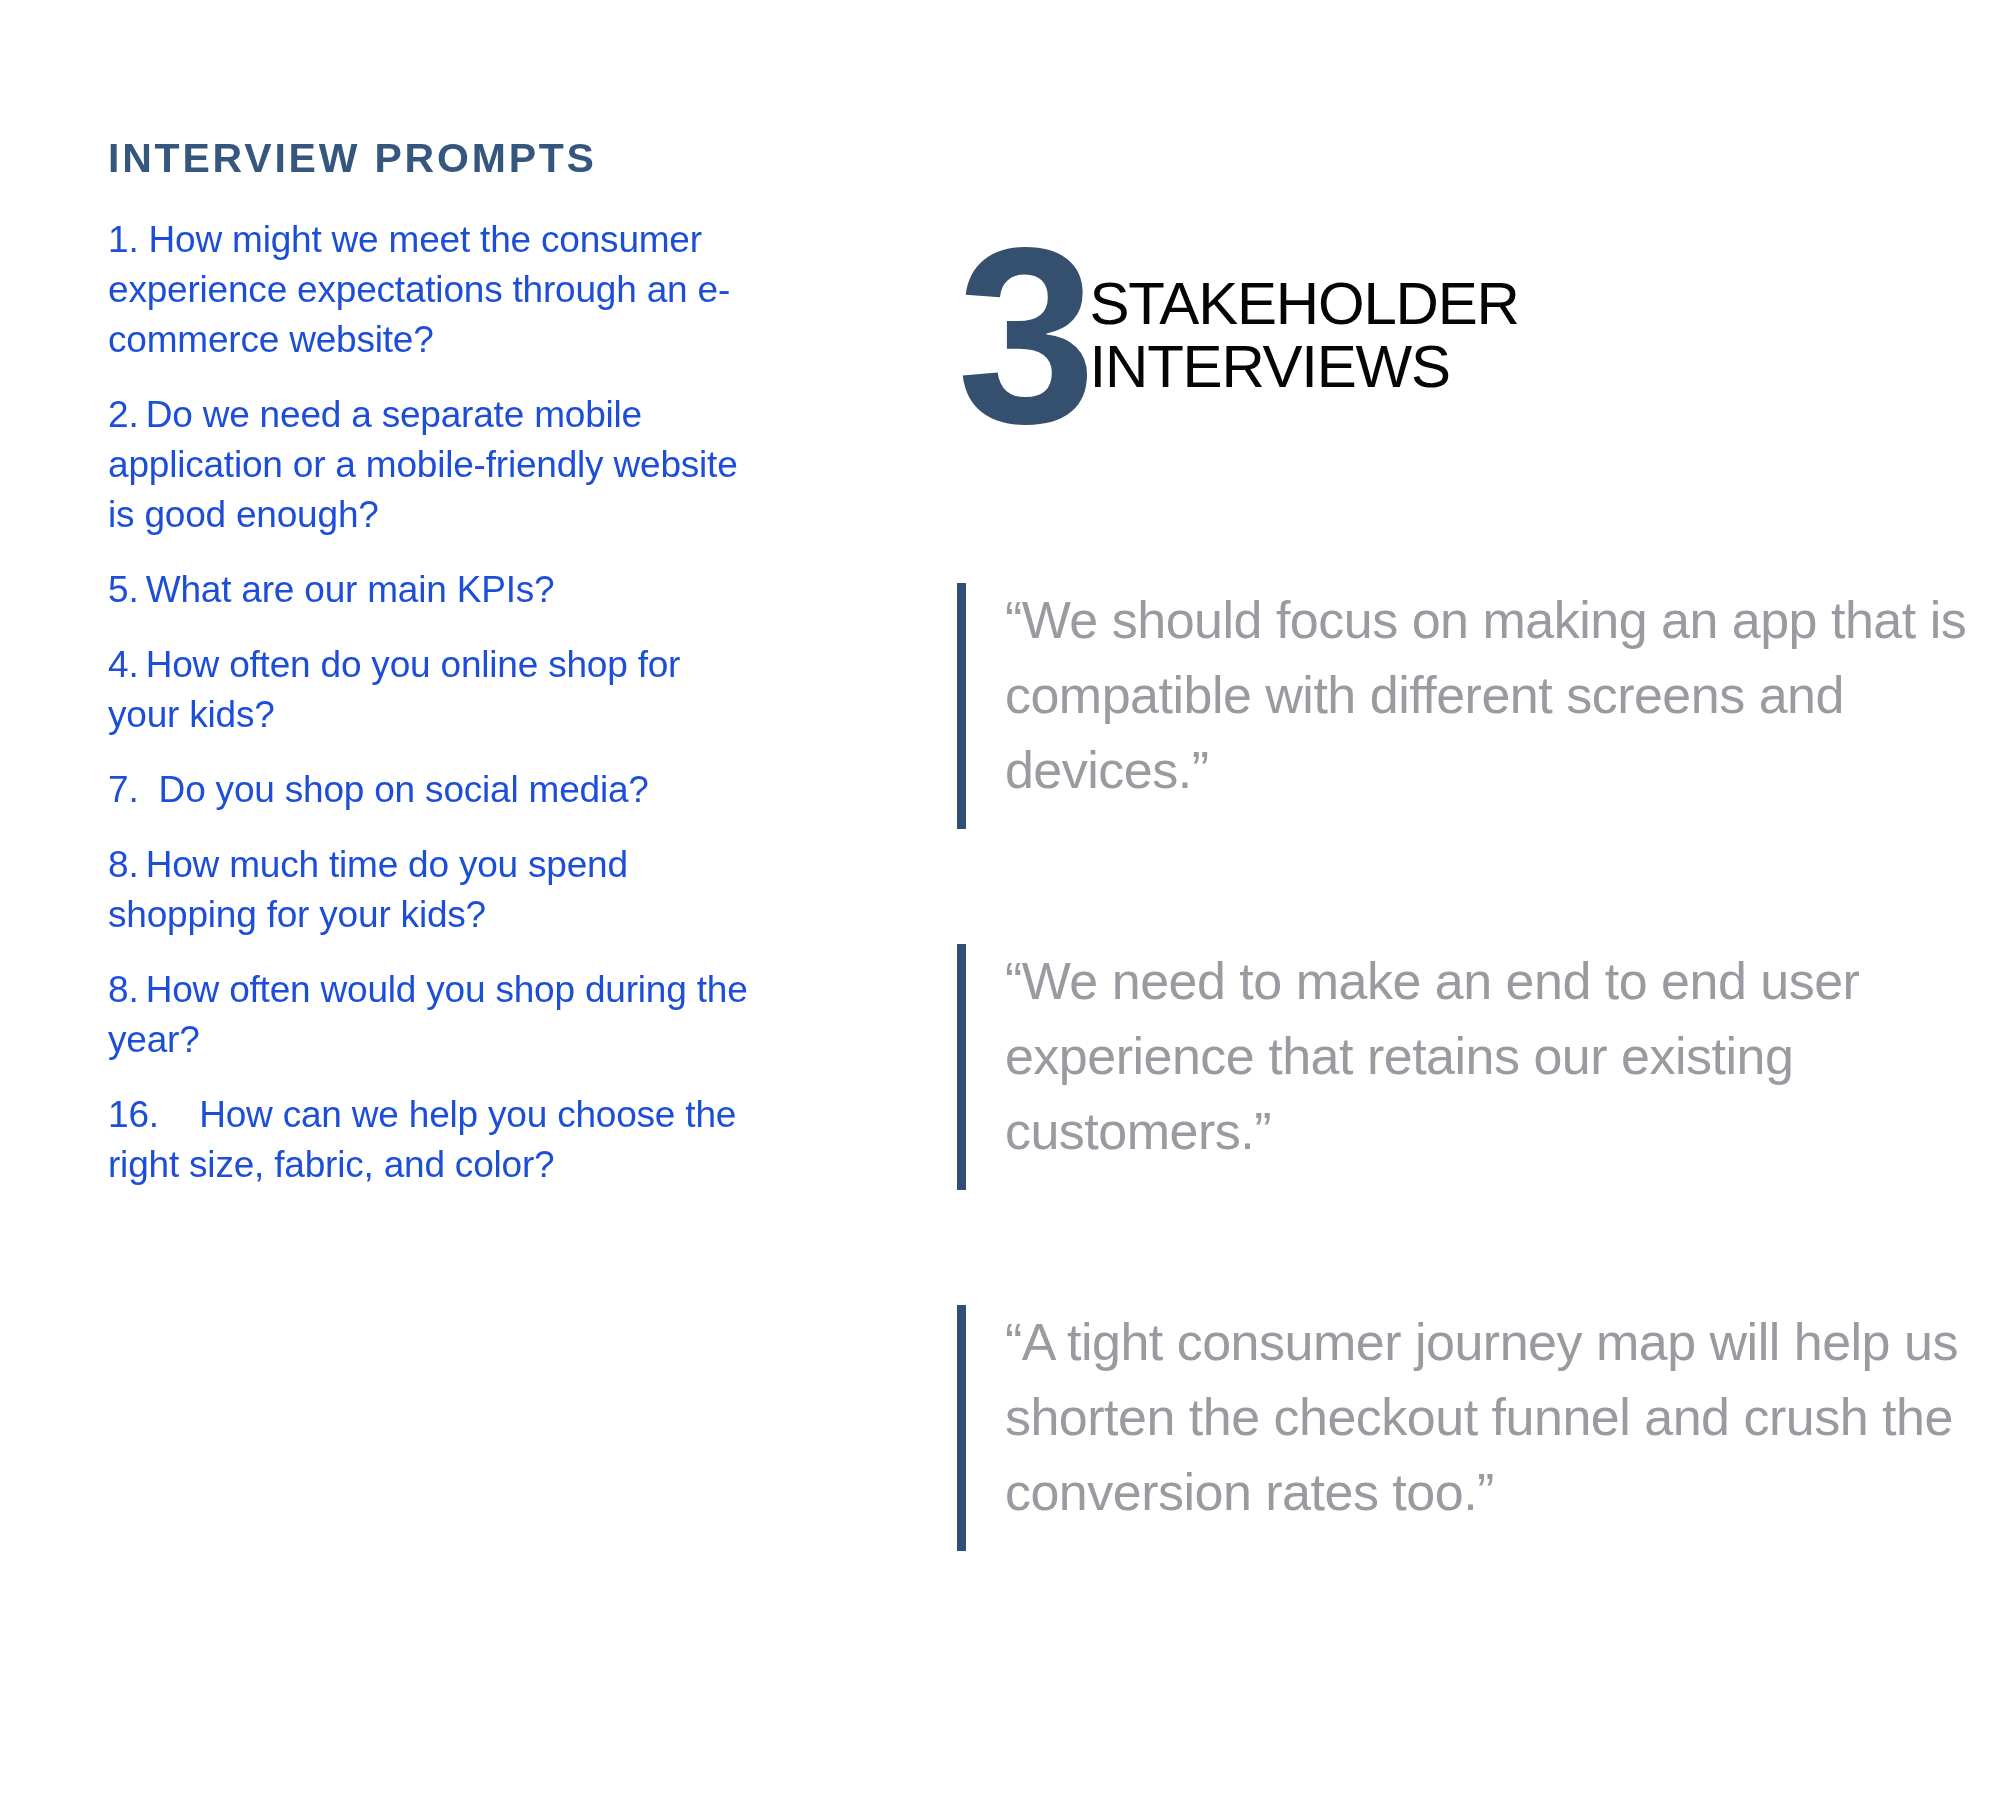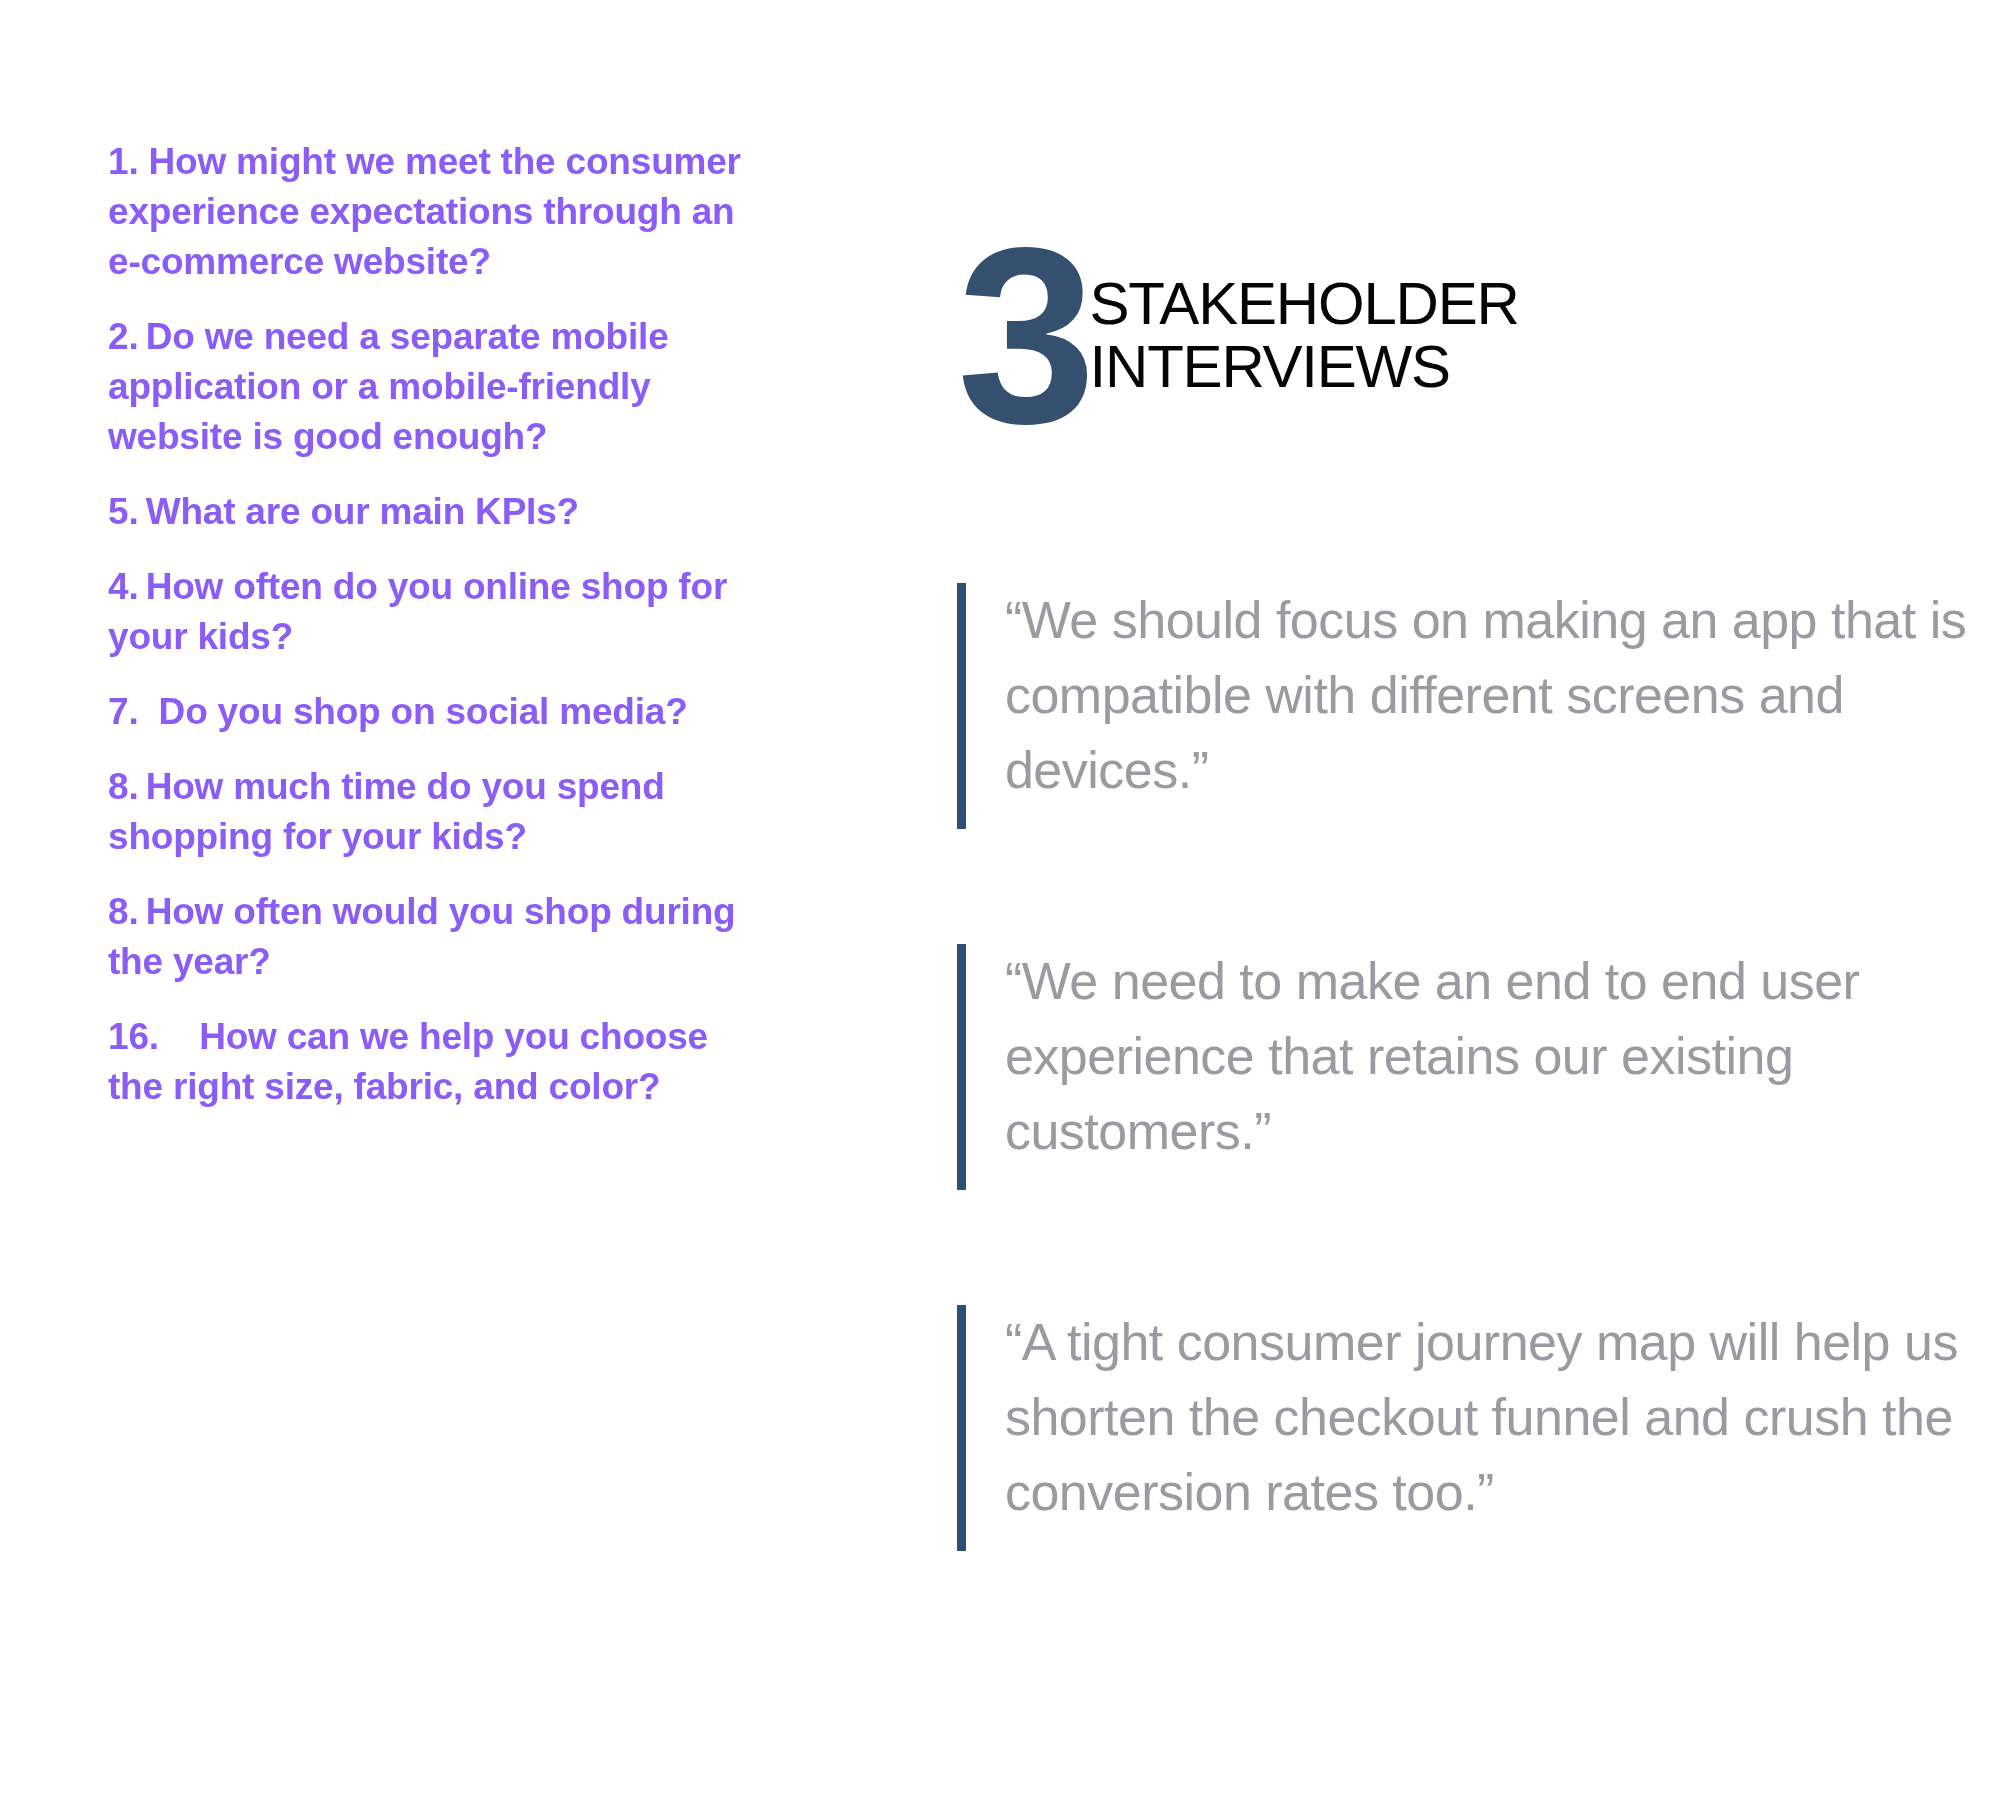--- a/index.html
+++ b/index.html
@@ -33,22 +33,22 @@
     white-space: nowrap;
   }
   #prompts-list {
     list-style: none;
     margin: 0;
     padding: 0;
   }
   #prompts-list li {
     font-size: 37px;
     line-height: 50px;
-    color: #8b5cf6;
-    font-weight: 700;
+    color: #1d4ed8;
+    font-weight: 400;
     margin: 0 0 25px 0;
     padding: 0;
     white-space: pre-wrap;
     letter-spacing: -0.2px;
   }
   #prompts-list li:last-child { margin-bottom: 0; }
 
   
   .interview-column {
     position: absolute;
@@ -105,20 +105,21 @@
     letter-spacing: -0.5px;
     padding: 0 0 0 39px;
     margin: 0;
     flex: 1 1 auto;
   }
 </style>
 </head>
 <body>
 
 <section id="prompts-panel">
+  <h1 id="prompts-title">INTERVIEW PROMPTS</h1>
   <ol id="prompts-list">
     <li>1. How might we meet the consumer experience expectations through an e-commerce website?</li>
     <li>2. Do we need a separate mobile application or a mobile-friendly website is good enough?</li>
     <li>5. What are our main KPIs?</li>
     <li>4. How often do you online shop for your kids?</li>
     <li>7.  Do you shop on social media?</li>
     <li>8. How much time do you spend shopping for your kids?</li>
     <li>8. How often would you shop during the year?</li>
     <li>16.    How can we help you choose the right size, fabric, and color?</li>
   </ol>

